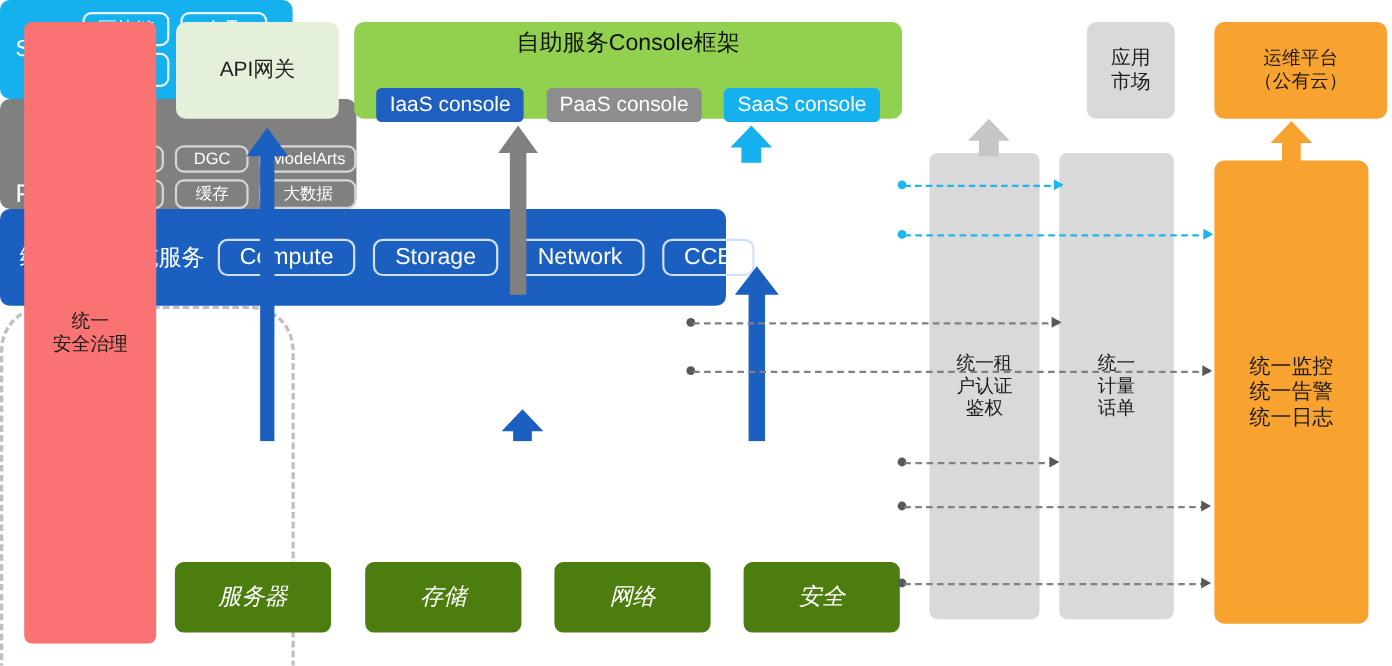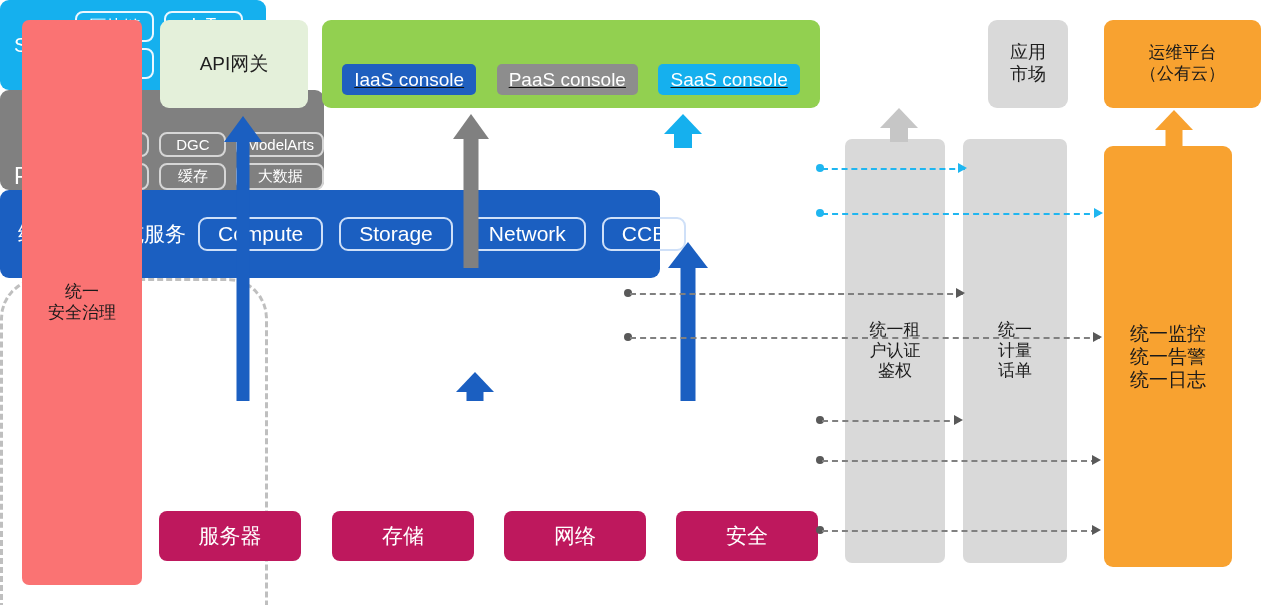--- a/index.html
+++ b/index.html
@@ -15,22 +15,22 @@
 
   
   .api-gw{left:160px;top:20px;width:148px;height:88px;background:#e4f0da;
           border-radius:9px;font-size:19px;color:#1f1f1f;}
 
   
   .console-frame{left:322px;top:20px;width:498px;height:88px;background:#92d050;
                  border-radius:9px;display:block;}
   .console-title{position:absolute;left:0;top:6px;width:100%;text-align:center;
                  font-size:21px;color:#111;}
-  .console-chips{position:absolute;left:0;top:44px;width:100%;display:flex;
-                 justify-content:space-around;padding:0 10px;box-sizing:border-box;text-decoration:underline;}
+  .console-chips{position:absolute;left:0;top:60px;width:100%;display:flex;
+                 justify-content:space-around;padding:0 10px;box-sizing:border-box;}
   .chip-console{border-radius:5px;padding:4px 12px;font-size:19px;color:#fff;
                 white-space:nowrap;}
   .chip-iaas{background:#1f5fbf;}
   .chip-paas{background:#8d8d8d;text-align:center;}
   .chip-saas{background:#15b0ee;}
 
   
   .hdr-3rd{left:832px;top:20px;width:132px;height:88px;background:#d9d9d9;
            border-radius:9px;font-size:16px;color:#3b3b3b;}
   .hdr-mkt{left:988px;top:20px;width:80px;height:88px;background:#d9d9d9;
@@ -60,36 +60,36 @@
   
   .infra{left:159px;top:399px;width:660px;height:88px;background:#1b5fc1;
          border-radius:9px;display:flex;align-items:center;padding-left:18px;
          box-sizing:border-box;}
   .infra-label{font-size:21px;color:#fff;margin-right:12px;white-space:nowrap;}
   .infra-chips{display:flex;gap:16px;}
   .chip-infra{border:2px solid #cfe0f8;border-radius:9px;color:#fff;font-size:21px;
               padding:3px 18px;white-space:nowrap;}
 
   
-  .hw{top:511px;height:50px;background:#be185d;border-radius:8px;color:#fff;
-      font-size:21px;}
+  .hw{top:511px;height:64px;background:#4d7c0f;border-radius:8px;color:#fff;
+      font-size:21px;font-style:italic;}
   .hw1{left:159px;width:142px;}
   .hw2{left:332px;width:142px;text-align:right;}
   .hw3{left:504px;width:142px;}
   .hw4{left:676px;width:142px;}
 
   
   .dash-container{left:828px;top:128px;width:262px;height:467px;
                   border:3px dashed #bfbfbf;border-radius:40px;}
   .gray-col{background:#d9d9d9;border-radius:7px;font-size:17px;color:#1a1a1a;}
   .col-auth{left:845px;top:139px;width:100px;height:424px;}
   .col-meter{left:963px;top:139px;width:104px;height:424px;}
 
   
-  .ops-panel{left:1104px;top:146px;width:128px;height:421px;background:#f8a230;
+  .ops-panel{left:1104px;top:146px;width:140px;height:421px;background:#f8a230;
              border-radius:9px;font-size:19px;color:#1a1a1a;}
 
   
   .arrow{position:absolute;}
   .arrow .shaft{position:absolute;left:50%;transform:translateX(-50%);}
   .arrow .head{position:absolute;left:50%;transform:translateX(-50%);
                width:0;height:0;border-style:solid;}
 
   
   .dline{position:absolute;height:0;border-top:2px dashed #808080;}
@@ -107,20 +107,21 @@
   <div class="box red-panel">
     <div>
       <div>统一</div>
       <div>安全治理</div>
     </div>
   </div>
 
   <div class="box api-gw">API网关</div>
 
   <div class="box console-frame">
+    <div class="console-title">自助服务Console框架</div>
     <div class="console-chips">
       <span class="chip-console chip-iaas">IaaS console</span>
       <span class="chip-console chip-paas">PaaS console</span>
       <span class="chip-console chip-saas">SaaS console</span>
     </div>
   </div>
 
 
   <div class="box hdr-mkt">
     <div>

